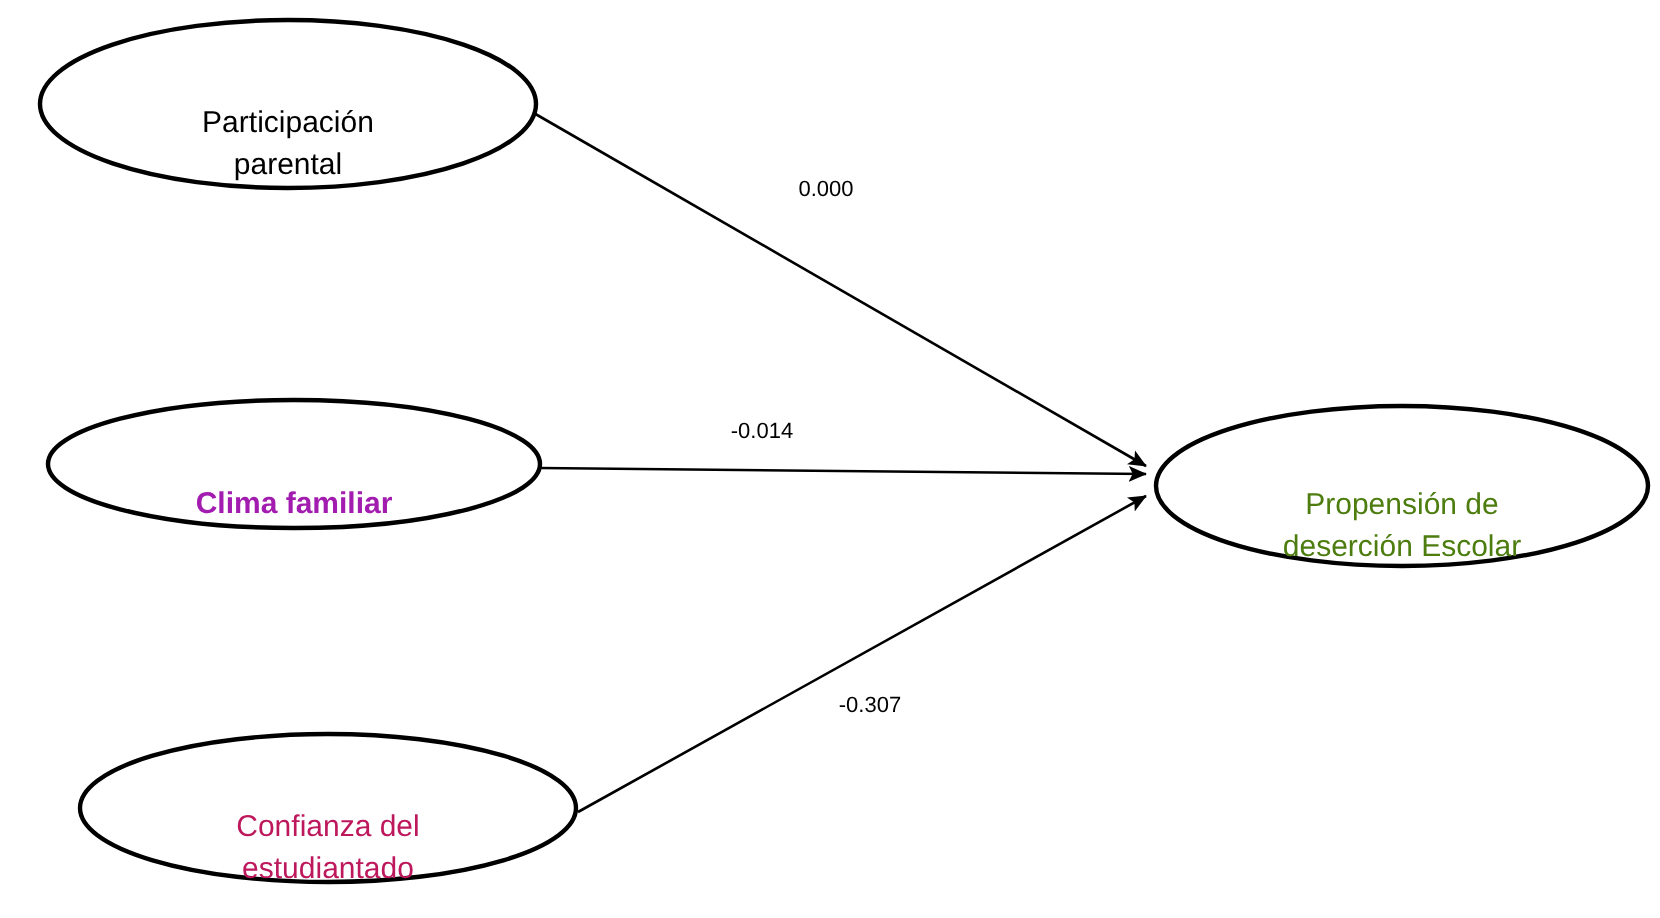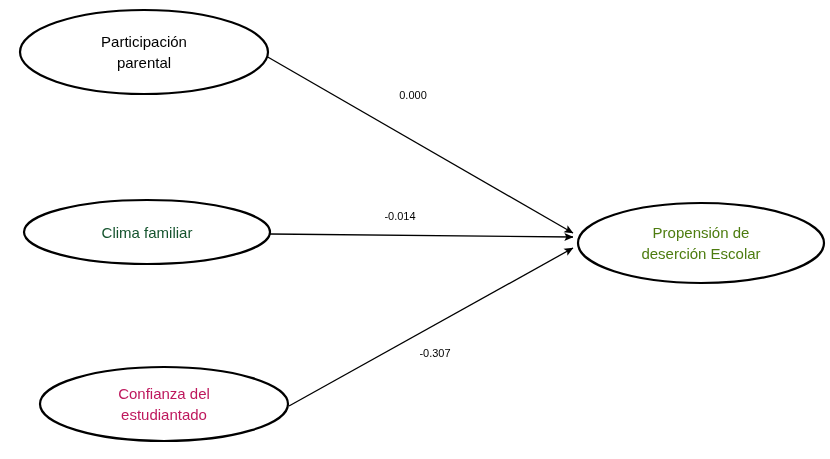--- a/index.html
+++ b/index.html
@@ -41,20 +41,21 @@
   .node-label {
     position: absolute;
     text-align: center;
     color: #000000;
     font-family: "Liberation Sans", sans-serif;
     font-size: 15px;
     line-height: 21px;
     white-space: pre-line;
     transform: translate(-50%, -50%);
     pointer-events: none;
+    margin-top: 20px;
   }
   .coef-label {
     position: absolute;
     color: #000000;
     font-family: "Liberation Sans", sans-serif;
     font-size: 11px;
     line-height: 18px;
     white-space: nowrap;
     transform: translate(-50%, -50%);
     pointer-events: none;
@@ -80,24 +81,24 @@
     <g id="nodes-layer">
         <ellipse cx="144" cy="52" rx="124" ry="42" class="node-ellipse" stroke="#000000" fill="#ffffff"></ellipse>
         <ellipse cx="147" cy="232" rx="123" ry="32" class="node-ellipse" stroke="#000000" fill="#ffffff"></ellipse>
         <ellipse cx="164" cy="404" rx="124" ry="37" class="node-ellipse" stroke="#000000" fill="#ffffff"></ellipse>
         <ellipse cx="701" cy="243" rx="123" ry="40" class="node-ellipse" stroke="#000000" fill="#ffffff"></ellipse>
       </g>
   </svg>
 
   <div id="labels-layer">
       <div class="coef-label" style="left: 413px; top: 95px; color: rgb(0, 0, 0);">0.000</div>
-      <div class="coef-label" style="left: 400px; top: 216px; color: rgb(0, 0, 0);">-0.014</div>
+      <div class="coef-label" style="left: 381px; top: 216px; color: rgb(0, 0, 0);">-0.014</div>
       <div class="coef-label" style="left: 435px; top: 353px; color: rgb(0, 0, 0);">-0.307</div>
       <div class="node-label" style="left: 144px; top: 52px; color: rgb(0, 0, 0);">Participación
 parental</div>
-      <div class="node-label" style="left: 147px; top: 232px; color: #14532d;">Clima familiar</div>
+      <div class="node-label" style="left: 147px; top: 232px; color: #a21caf; font-weight: bold;">Clima familiar</div>
       <div class="node-label" style="left: 164px; top: 404px; color: #be185d;">Confianza del
 estudiantado</div>
       <div class="node-label" style="left: 701px; top: 243px; color: #4d7c0f;">Propensión de
 deserción Escolar</div>
     </div>
 
 </div>
 
 </body></html>

